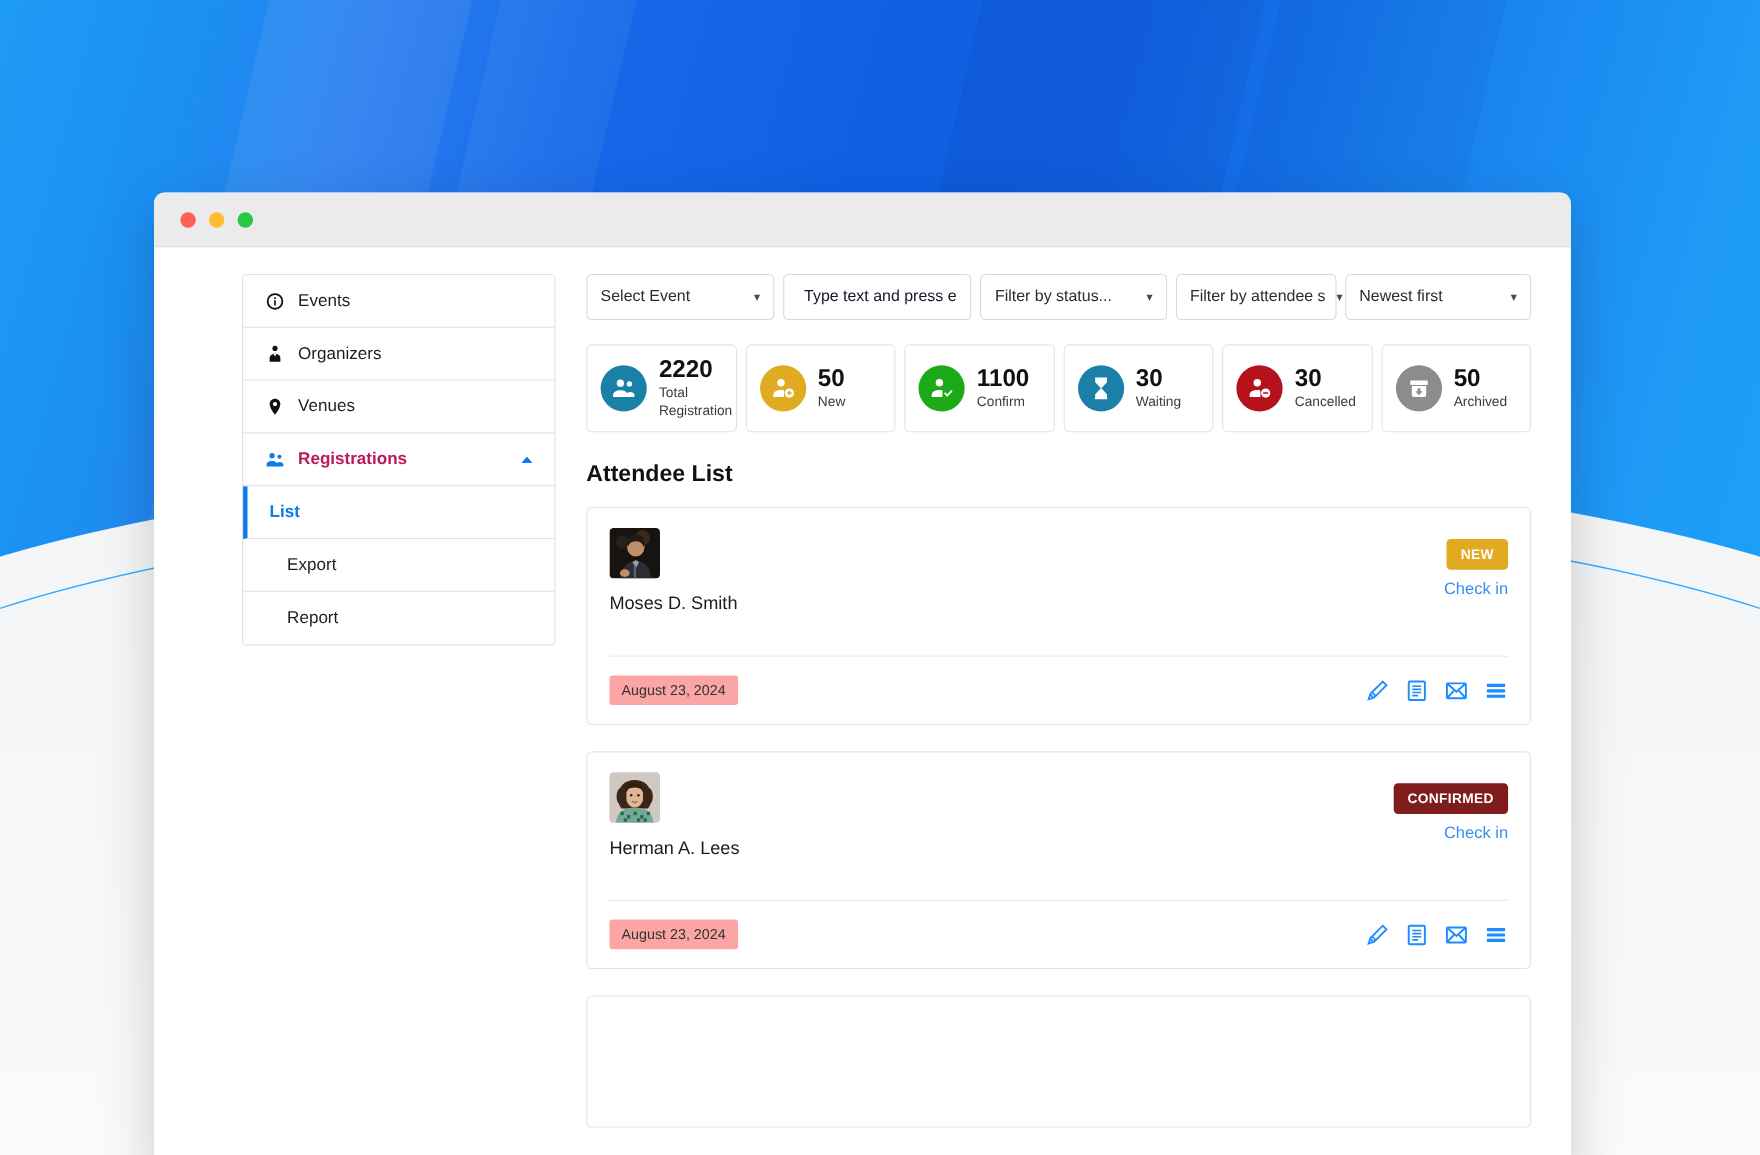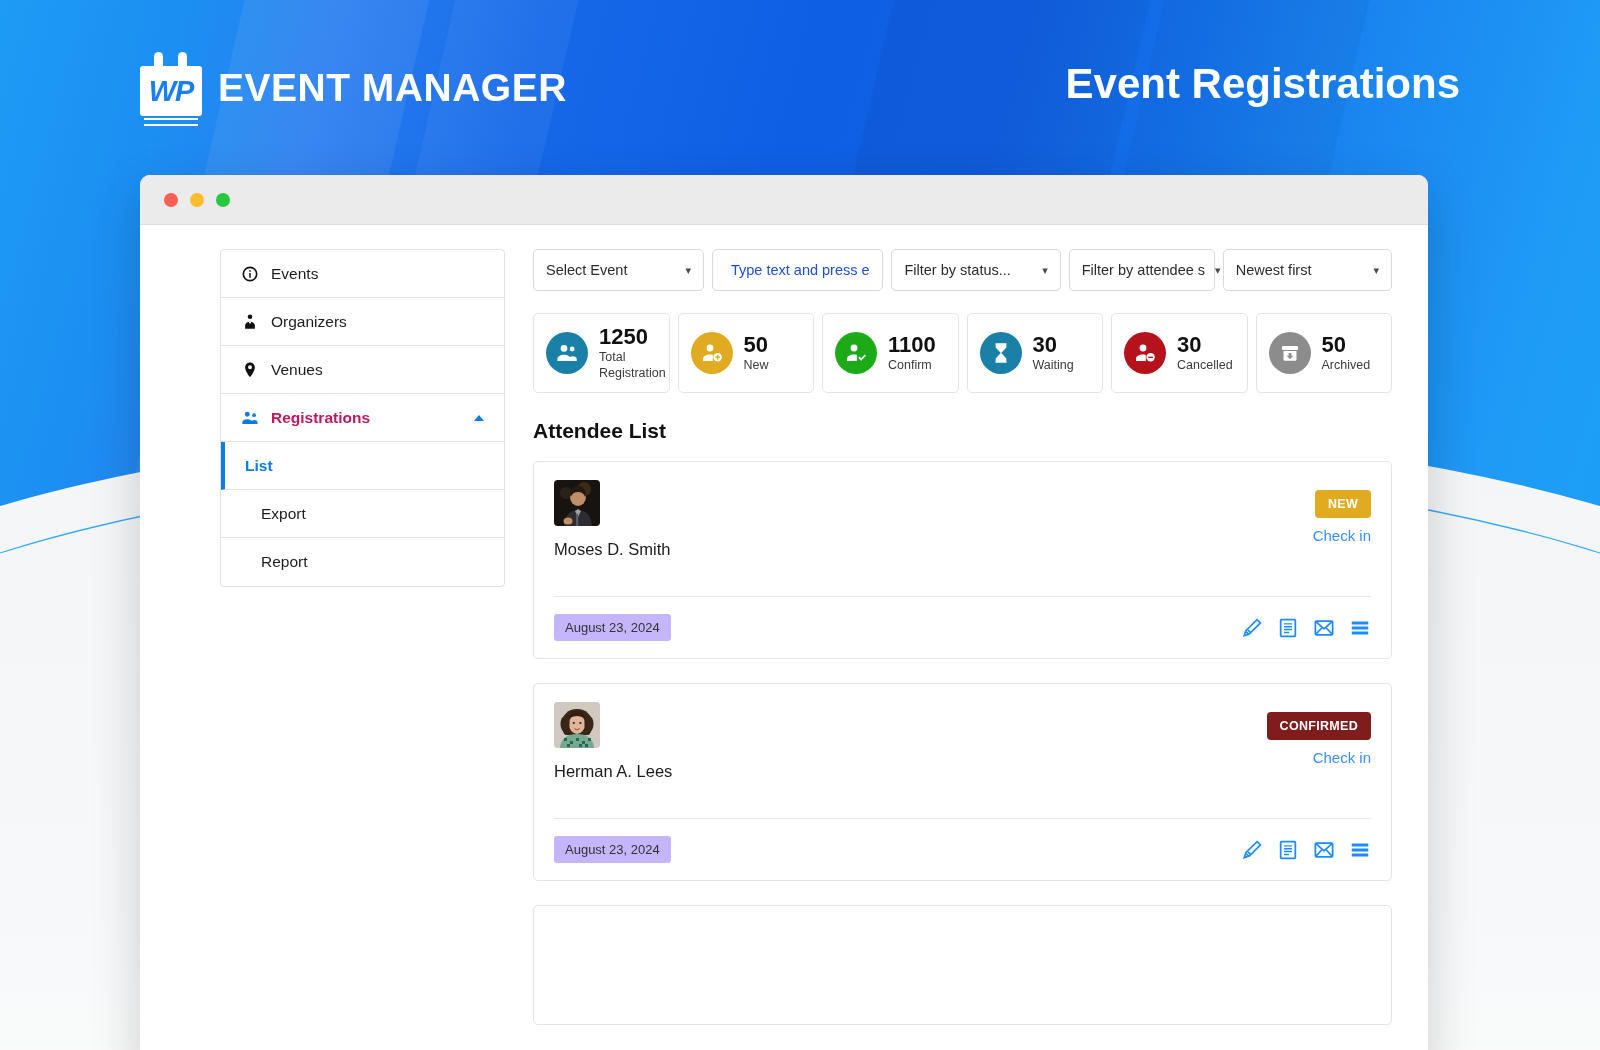--- a/index.html
+++ b/index.html
@@ -247,21 +247,21 @@
     white-space: nowrap;
     cursor: pointer;
   }
   .ctrl .chev {
     margin-left: auto;
     padding-left: 10px;
     color: #4a4a4a;
     font-size: 11px;
   }
   .ctrl.c-event { width: 178px; gap: 48px; }
-  .ctrl.c-search { width: 180px; color: #1d4ed8; cursor: text; padding-left: 18px; }
+  .ctrl.c-search { width: 180px; color: #0f172a; cursor: text; padding-left: 18px; }
   .ctrl.c-status { width: 178px; }
   .ctrl.c-attendee { width: 146px; }
   .ctrl.c-sort { width: 178px; }
 
   
   .stats {
     display: flex;
     gap: 8px;
     margin-bottom: 4px;
   }
@@ -344,54 +344,41 @@
     font-size: 15px;
     cursor: pointer;
   }
   .att-foot {
     border-top: 1px solid #e8e8e8;
     height: 62px;
     display: flex; align-items: center;
     justify-content: space-between;
   }
   .date-chip {
-    background: #c4b5fd;
+    background: #fca5a5;
     color: #333333;
     font-size: 13px;
     padding: 6px 11px;
     border-radius: 3px;
   }
   .actions { display: flex; align-items: center; gap: 14px; }
   .act { width: 22px; height: 22px; cursor: pointer; display: block; }
   .act svg { width: 22px; height: 22px; display: block; }
 </style>
 </head>
 <body>
 
 <div class="stage">
   <div class="band b1"></div>
   <div class="band b2"></div>
   <div class="band b3"></div>
   <div class="band b4"></div>
   <div class="swoosh"></div>
   <div class="swoosh-line"></div>
 
-  <div class="page-header">
-    <div class="brand">
-      <div class="brand-mark">
-        <div class="ring r1"></div>
-        <div class="ring r2"></div>
-        <div class="cal"></div>
-        <div class="wp">WP</div>
-        <div class="bars"></div>
-      </div>
-      <div class="brand-text">EVENT MANAGER</div>
-    </div>
-    <div class="page-title">Event Registrations</div>
-  </div>
 
   <div class="window">
     <div class="titlebar">
       <div class="dot red"></div>
       <div class="dot yellow"></div>
       <div class="dot green"></div>
     </div>
 
     <div class="window-body">
 
@@ -477,21 +464,21 @@
           <div class="stat">
             <span class="bubble" style="background:#1a80a8">
               <svg viewBox="0 0 24 24">
                   <circle cx="9" cy="7.4" r="3.3"></circle>
                   <path d="M2.4 20v-2c0-2.6 3-4.2 6.6-4.2s6.6 1.6 6.6 4.2v2H2.4z"></path>
                   <circle cx="17.2" cy="8" r="2.4"></circle>
                   <path d="M14 20v-1.6c0-1.9 1.8-3.1 3.9-3.1 1.8 0 3.5.9 3.8 2.4V20H14z"></path>
                 </svg>
             </span>
             <span>
-              <span class="num">1250</span>
+              <span class="num">2220</span>
               <span class="lbl" style="display:block">Total Registration</span>
             </span>
           </div>
 
           <div class="stat">
             <span class="bubble" style="background:#e0ab21">
               <svg viewBox="0 0 24 24">
                   <circle cx="10" cy="7" r="3.4"></circle>
                   <path d="M3 20v-2c0-2.7 3.1-4.4 7-4.4 1 0 1.9.1 2.8.3V20H3z"></path>
                   <circle cx="17.6" cy="16.3" r="4.2"></circle>

